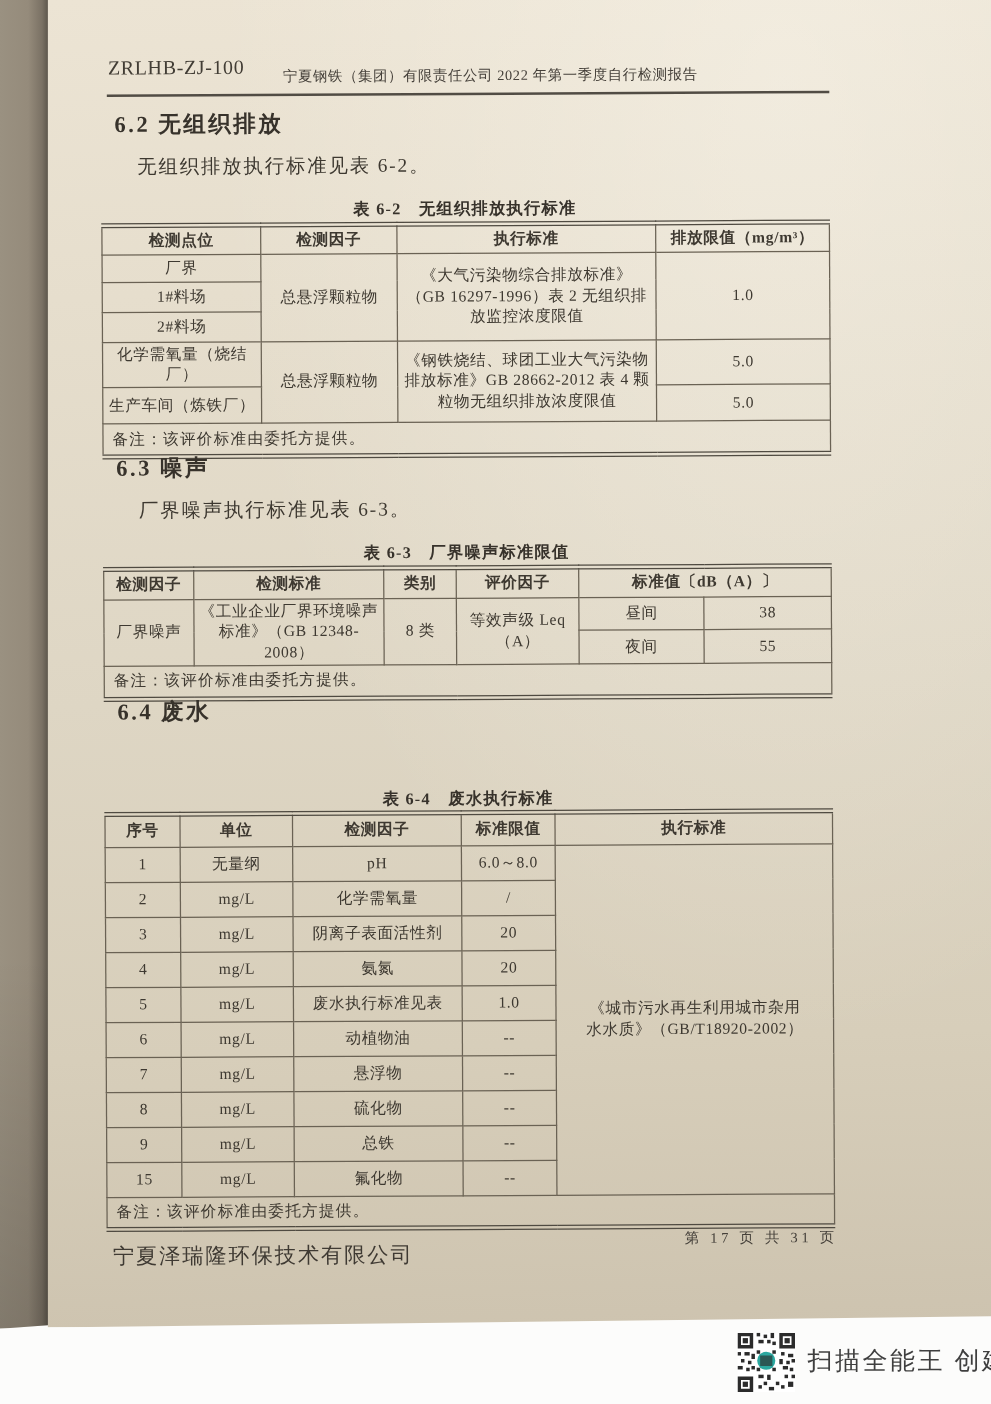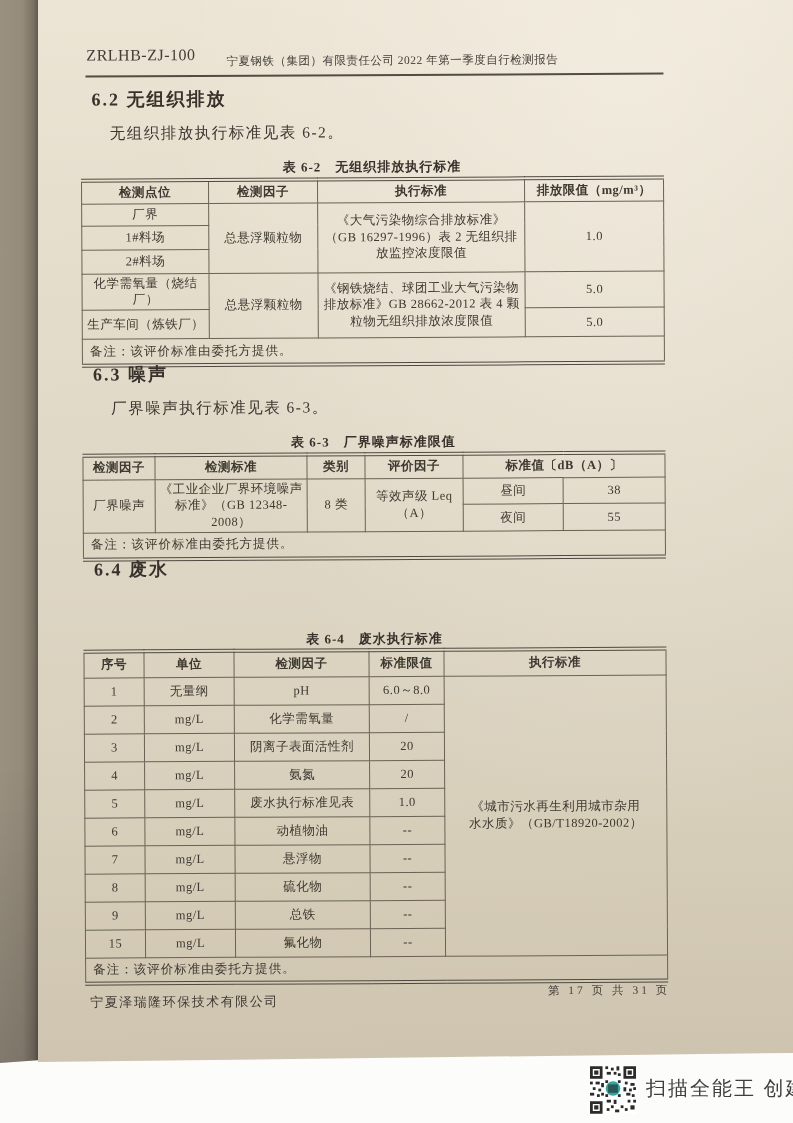--- a/index.html
+++ b/index.html
@@ -32,21 +32,21 @@
            font-size:12.5px;color:#3e3931;}
   table.doc-table{border:1.5px solid #5d564a;border-top:4px double #4f4a41;
            border-bottom:4px double #4f4a41;}
   .doc-table th,.doc-table td{border:1px solid #6a6254;text-align:center;
            vertical-align:middle;padding:1px 4px;line-height:1.35;letter-spacing:0.5px;}
   .doc-table th{font-weight:bold;}
   .doc-table td.note{ text-align:left;padding-left:7px;letter-spacing:1px;}
   .wrap{white-space:normal;}
   .footer-page{top:984px;left:460px;width:208px;text-align:right;font-size:11.5px;
            letter-spacing:3px;color:#45403a;}
-  .footer-co{left:88px;top:992px;font-size:13px;letter-spacing:1.5px;color:#3f3a33;}
+  .footer-co{left:88px;top:992px;font-size:17px;letter-spacing:1.5px;color:#3f3a33;}
   .watermark{position:absolute;left:590px;top:1064px;width:200px;height:56px;}
   .watermark .qr{position:absolute;left:0;top:2px;}
   .watermark .wm-label{position:absolute;left:56px;top:11px;font-size:20px;color:#3f3f3f;
            font-family:"Liberation Sans","DejaVu Sans",sans-serif;letter-spacing:2px;
            white-space:nowrap;}
 </style>
 </head>
 <body>
 
 <div class="scan">

